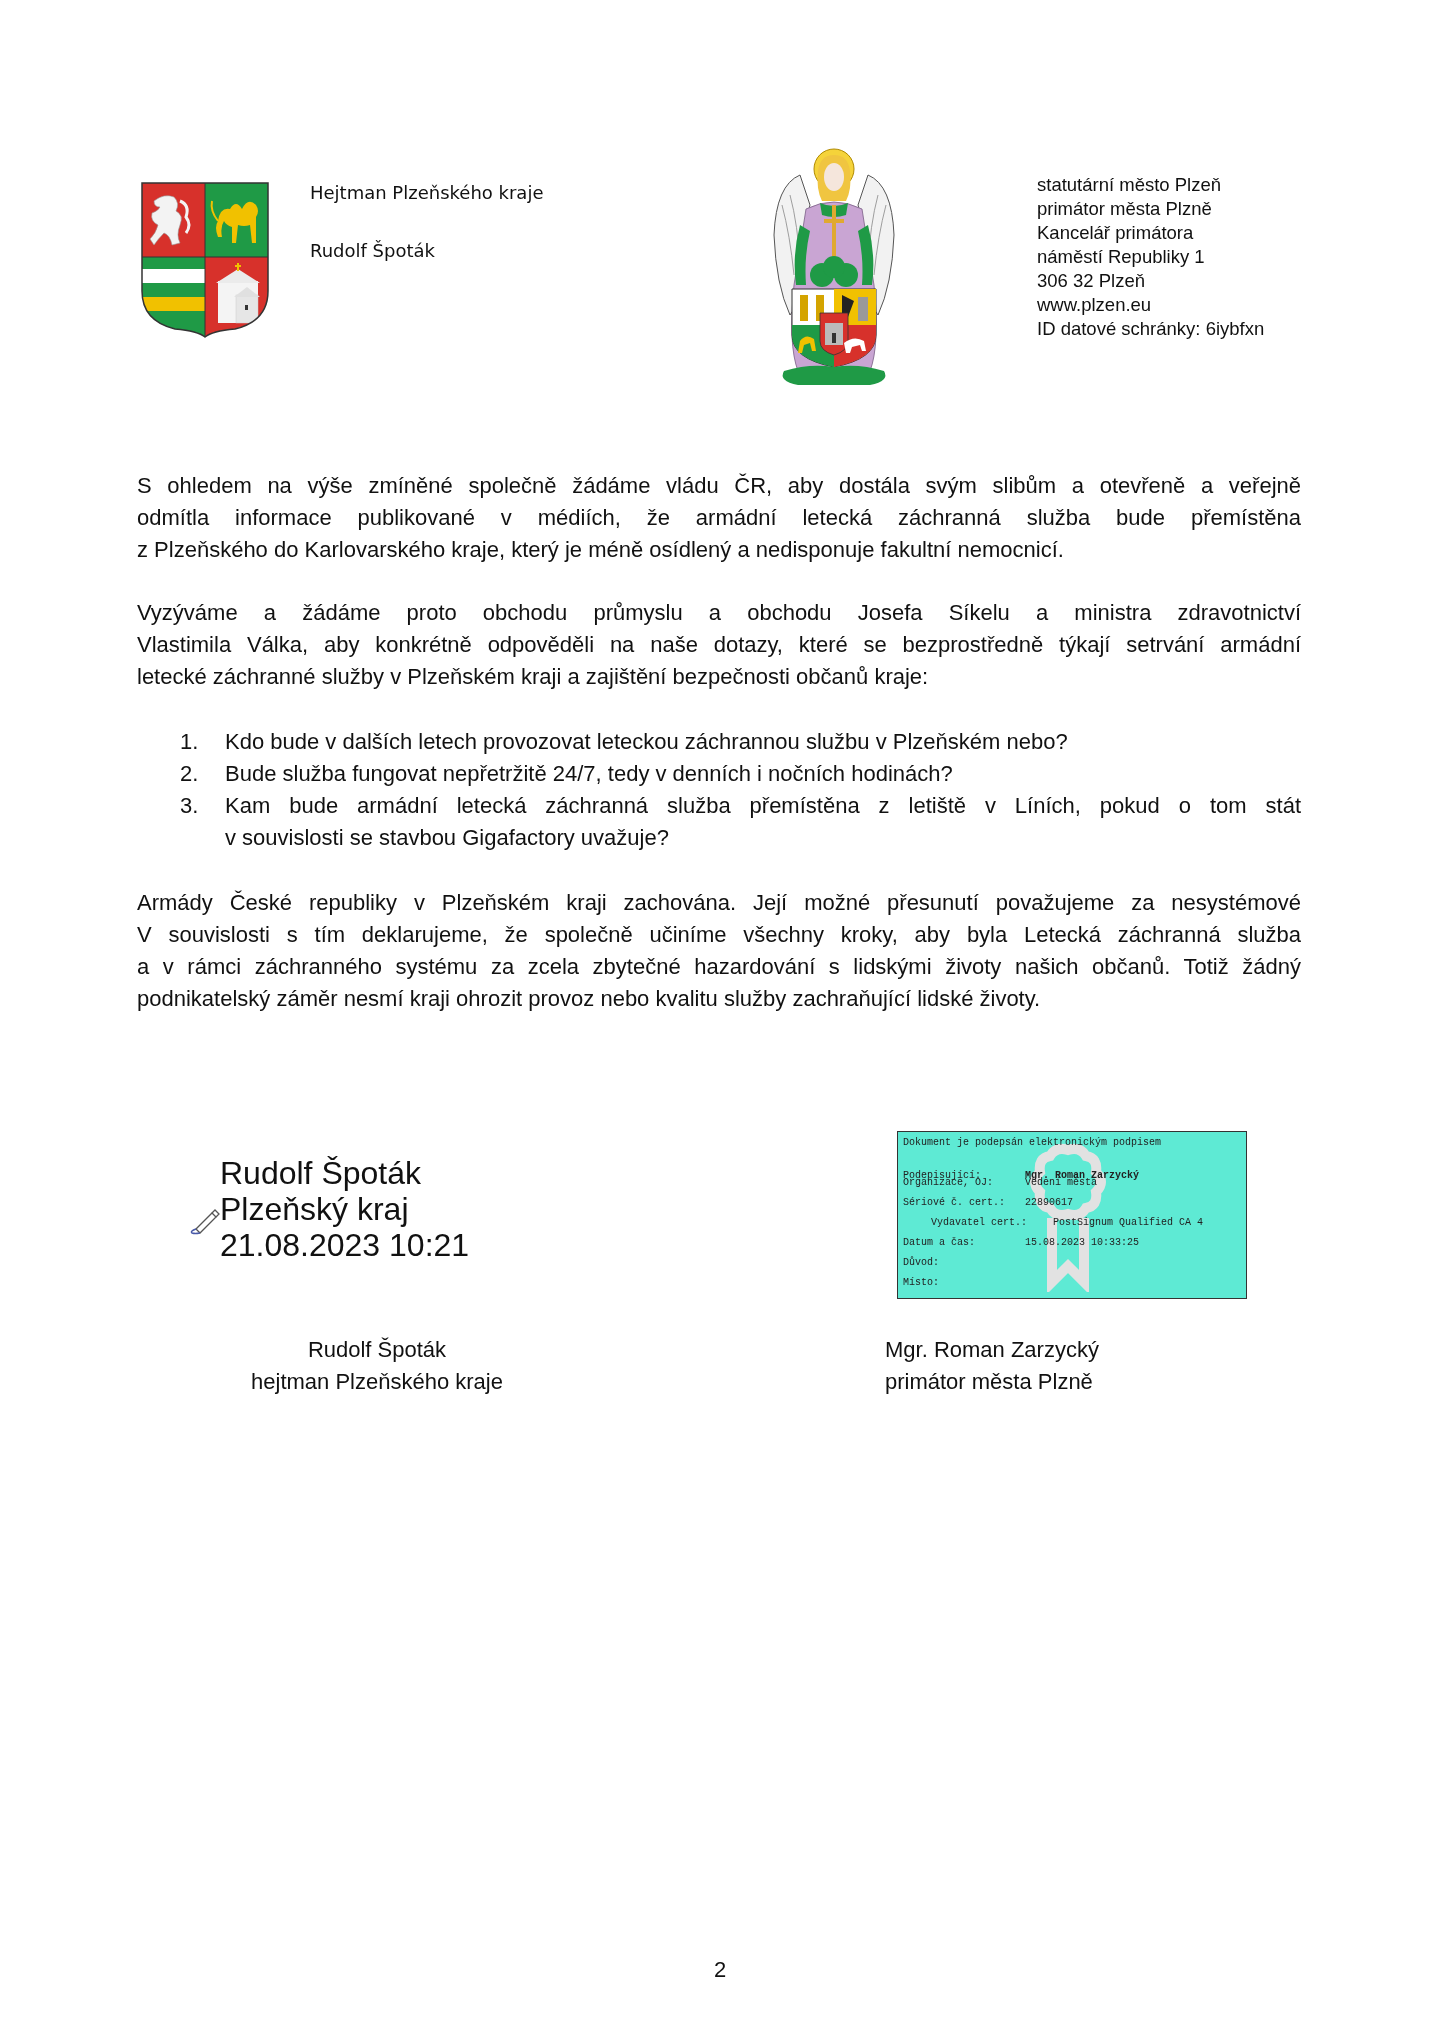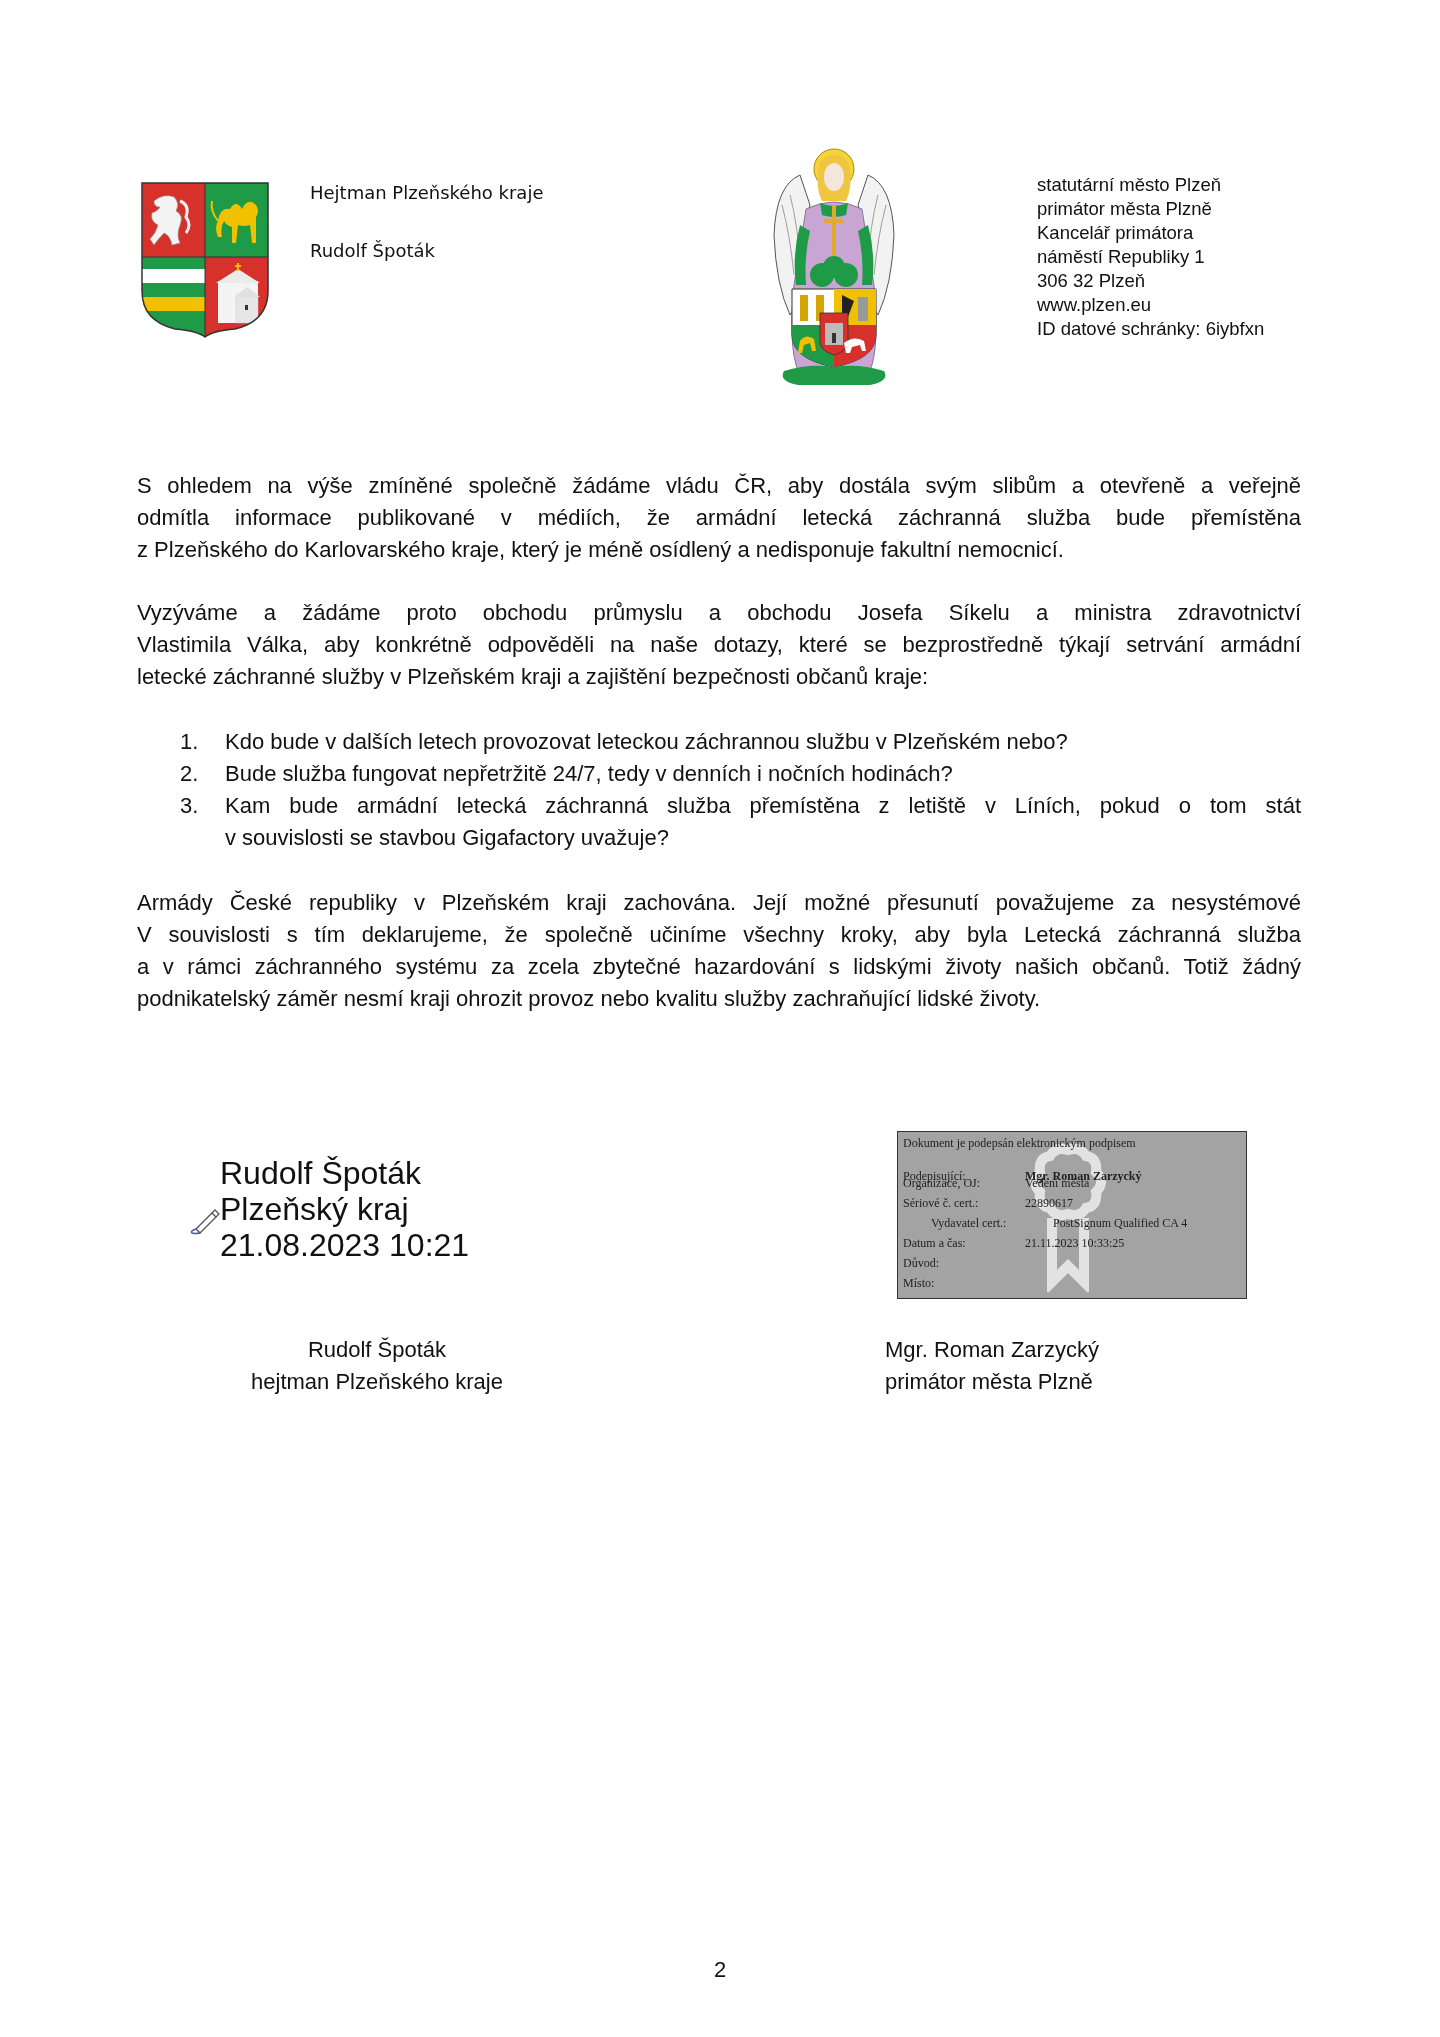--- a/index.html
+++ b/index.html
@@ -10,21 +10,21 @@
   .body-text { font-family:"Liberation Sans", sans-serif; font-size:22px; line-height:32px; text-align:justify; color:#111; }
   .para { position:absolute; left:137px; width:1164px; margin:0; }
   .para .line { display:block; text-align:justify; text-align-last:justify; height:32px; white-space:nowrap; }
   .para .line.last { text-align-last:left; }
   .list { position:absolute; left:137px; width:1164px; margin:0; padding:0; list-style:none; }
   .list li { position:relative; padding-left:88px; }
   .list .num { position:absolute; left:43px; top:0; }
   .list .line { display:block; height:32px; white-space:nowrap; text-align:justify; text-align-last:justify; }
   .list .line.last { text-align-last:left; }
   .sig-stamp { font-family:"Liberation Sans", sans-serif; font-size:32px; line-height:36px; color:#111; }
-  .cert-box { border:1.5px solid #333; background:#a3a3a3; font-family:Liberation Serif, serif; font-size:12px; color:#222; }
+  .cert-box { border:1.5px solid #333; background:#5eead4; font-family:Liberation Mono, monospace; font-size:10px; color:#222; }
   .cert-row { position:absolute; left:5px; height:20px; line-height:20px; white-space:nowrap; }
   .cert-val { position:absolute; left:122px; }
   .bold { font-weight:bold; }
   .sig-name { font-family:"Liberation Sans", sans-serif; font-size:22px; line-height:32px; color:#111; white-space:nowrap; }
   .page-num { font-family:"Liberation Sans", sans-serif; font-size:22px; color:#111; }
 </style>
 </head>
 <body>
 
 <div class="abs" style="left:140px; top:181px; width:130px; height:158px;">
@@ -184,21 +184,21 @@
   <div class="cert-row" style="top:61px;">
     <span>Sériové č. cert.:</span>
     <span class="cert-val">22890617</span>
   </div>
   <div class="cert-row" style="top:81px;margin-left:28px;">
     <span>Vydavatel cert.:</span>
     <span class="cert-val">PostSignum Qualified CA 4</span>
   </div>
   <div class="cert-row" style="top:101px;">
     <span>Datum a čas:</span>
-    <span class="cert-val">21.11.2023 10:33:25</span>
+    <span class="cert-val">15.08.2023 10:33:25</span>
   </div>
   <div class="cert-row" style="top:121px;">
     <span>Důvod:</span>
     <span class="cert-val"></span>
   </div>
   <div class="cert-row" style="top:141px;">
     <span>Místo:</span>
     <span class="cert-val"></span>
   </div>
 </div>

